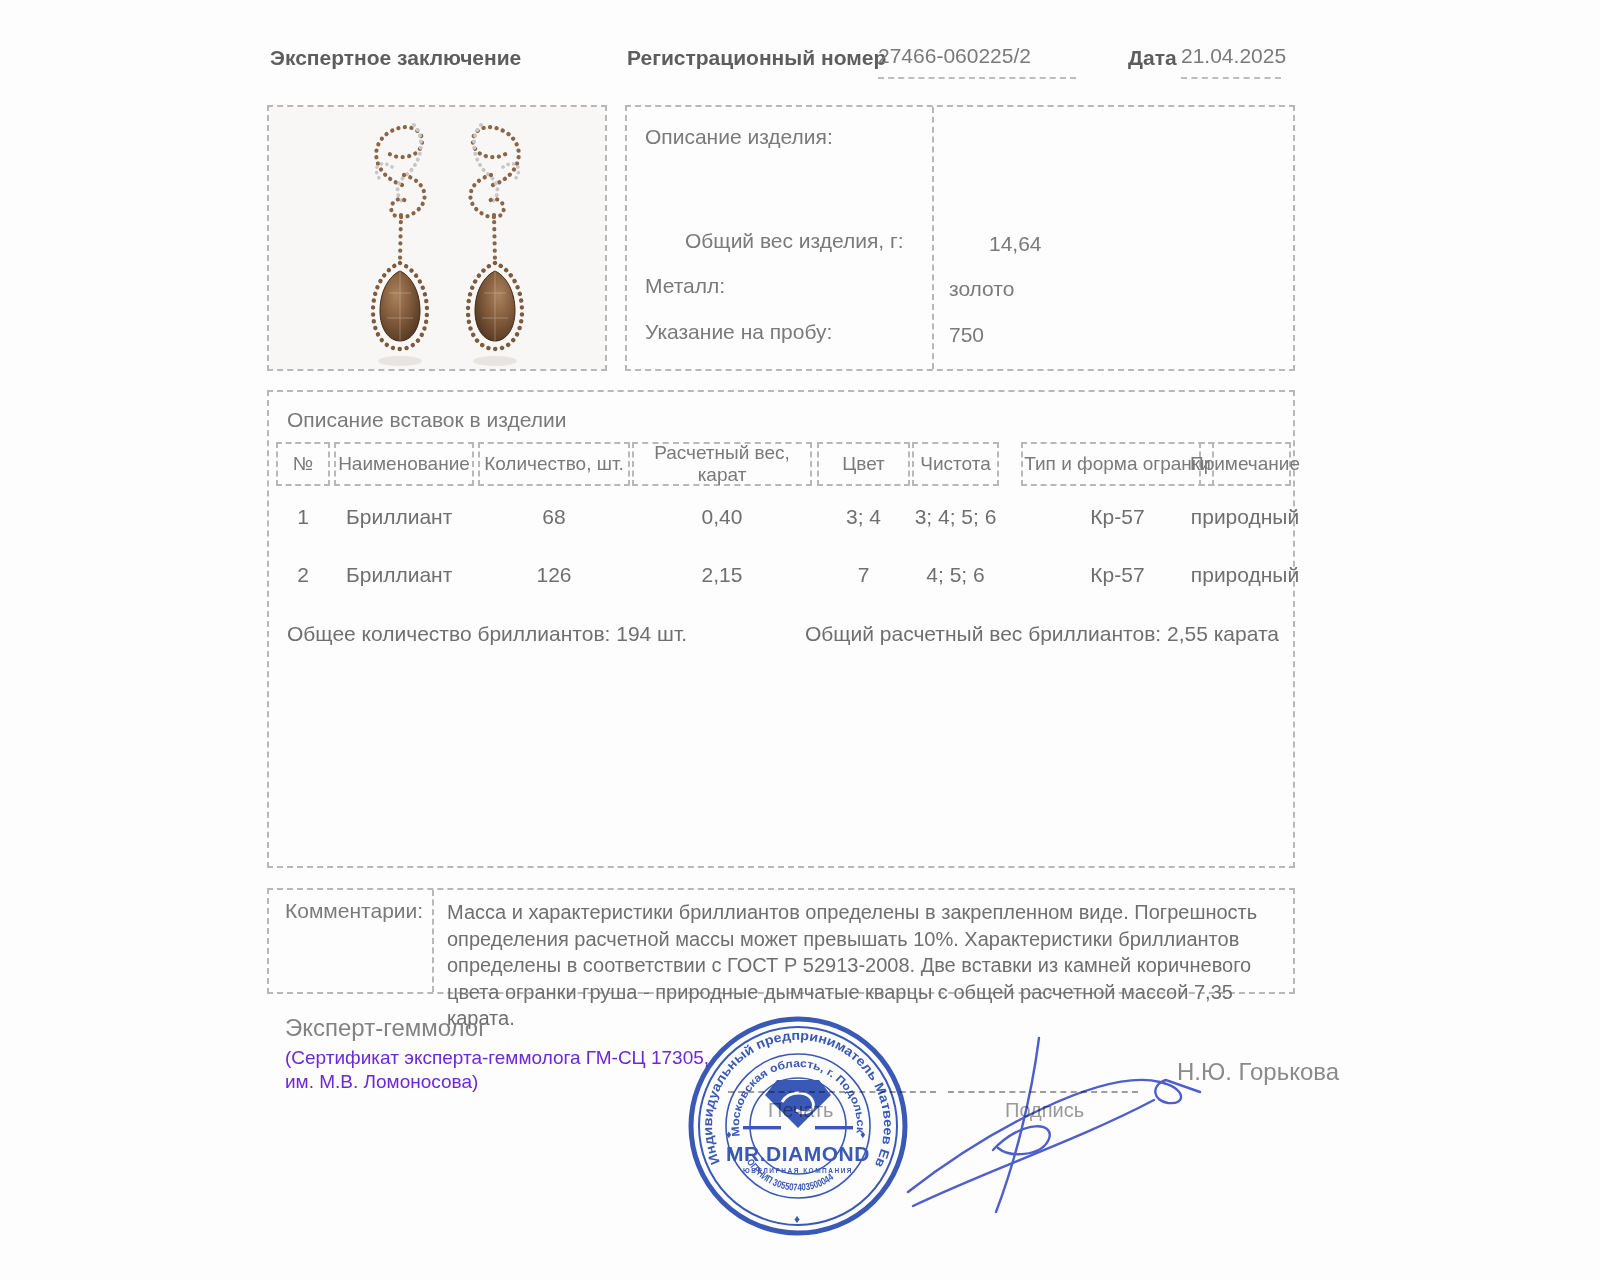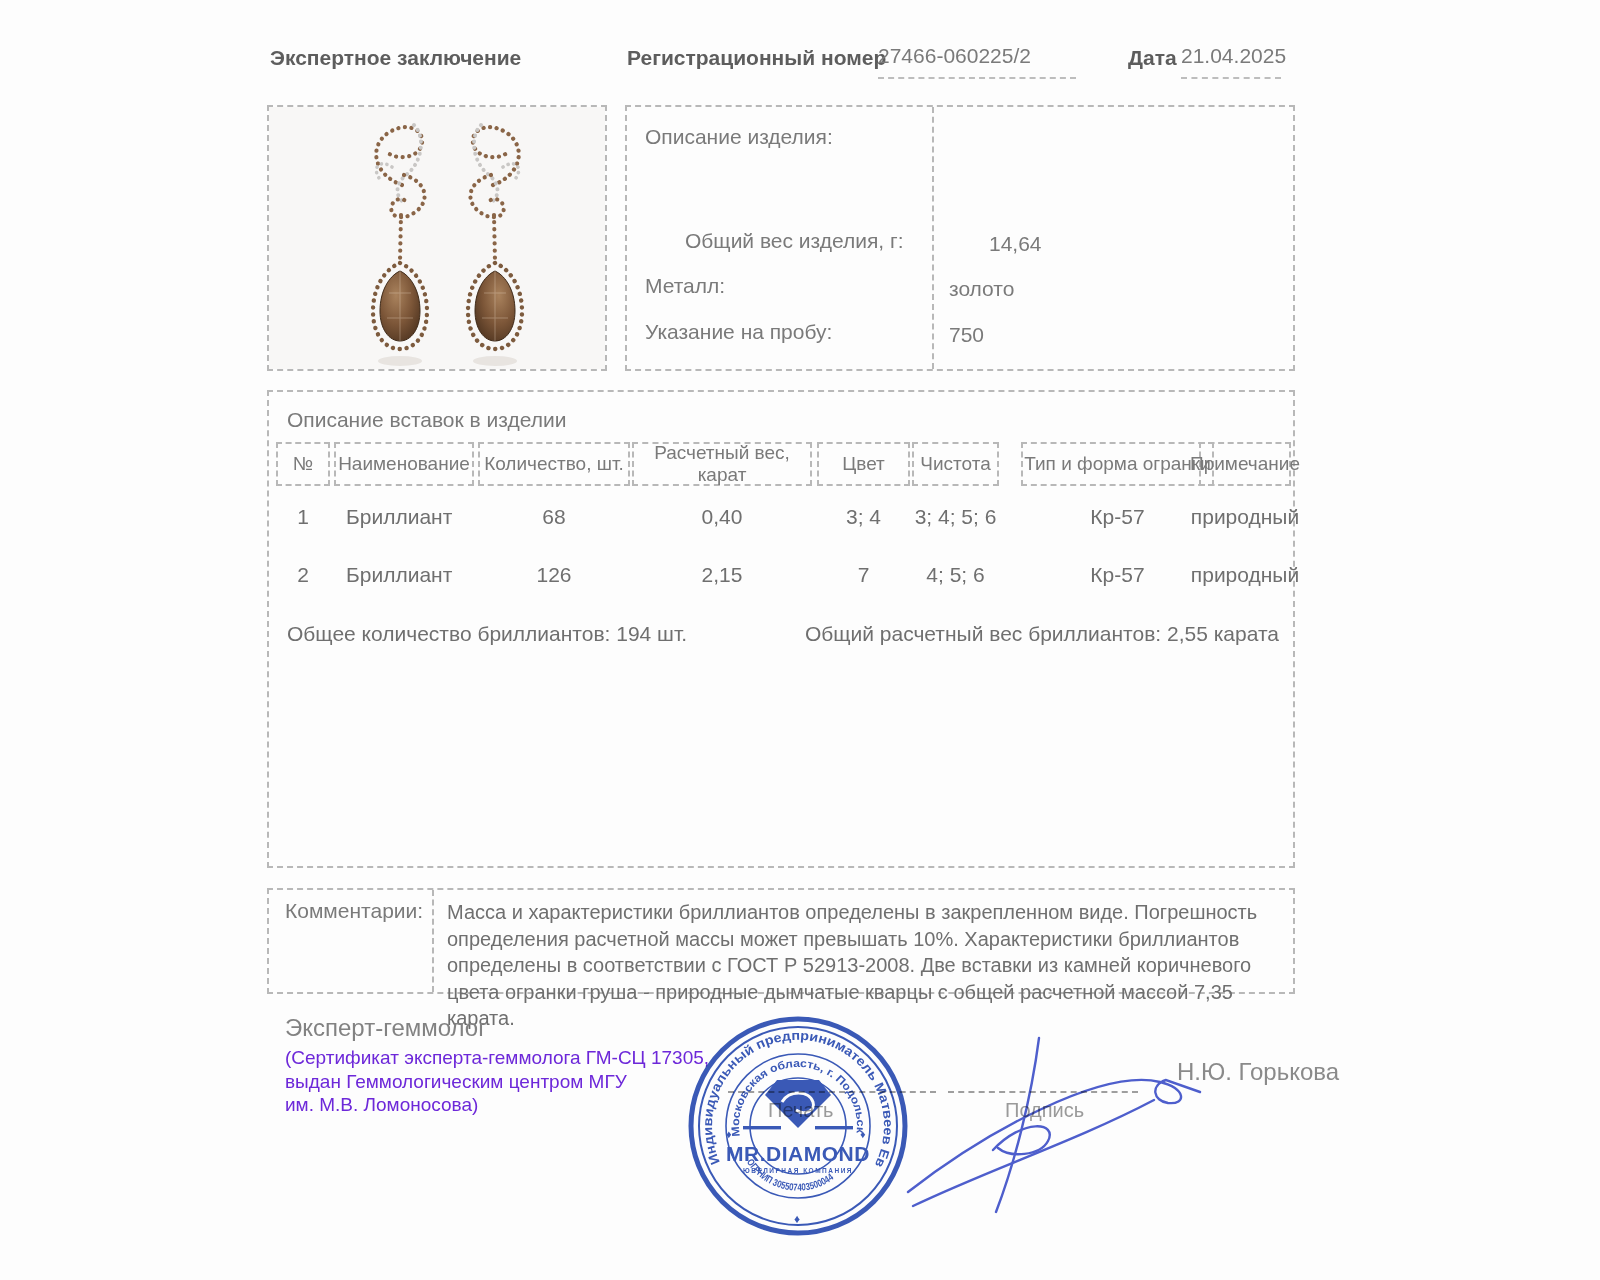--- a/index.html
+++ b/index.html
@@ -147,21 +147,20 @@
 
   <div class="box com-box">
     <div class="com-divider"></div>
     <div class="com-label">Комментарии:</div>
     <div class="com-text">Масса и характеристики бриллиантов определены в закрепленном виде. Погрешность определения расчетной массы может превышать 10%. Характеристики бриллиантов определены в соответствии с ГОСТ Р 52913-2008. Две вставки из камней коричневого цвета огранки груша - природные дымчатые кварцы с общей расчетной массой 7,35 карата.</div>
   </div>
 
   <div class="abs expert-title">Эксперт-геммолог</div>
   <div class="abs expert-cert">
     <div>(Сертификат эксперта-геммолога ГМ-СЦ 17305,</div>
-    <div>выдан Геммологическим центром МГУ</div>
     <div>им. М.В. Ломоносова)</div>
   </div>
 
   <div class="abs line-pechat"></div>
   <div class="abs lbl-pechat">Печать</div>
   <div class="abs line-podpis"></div>
   <div class="abs lbl-podpis">Подпись</div>
   <div class="abs expert-name">Н.Ю. Горькова</div>
 
   <div class="abs stamp-wrap">

